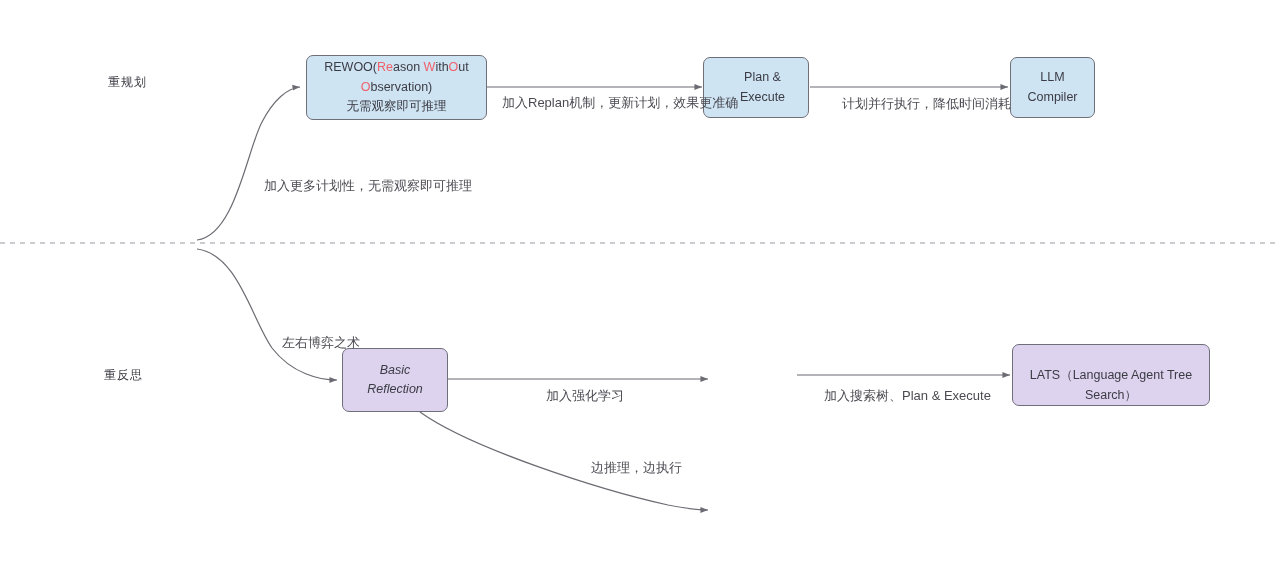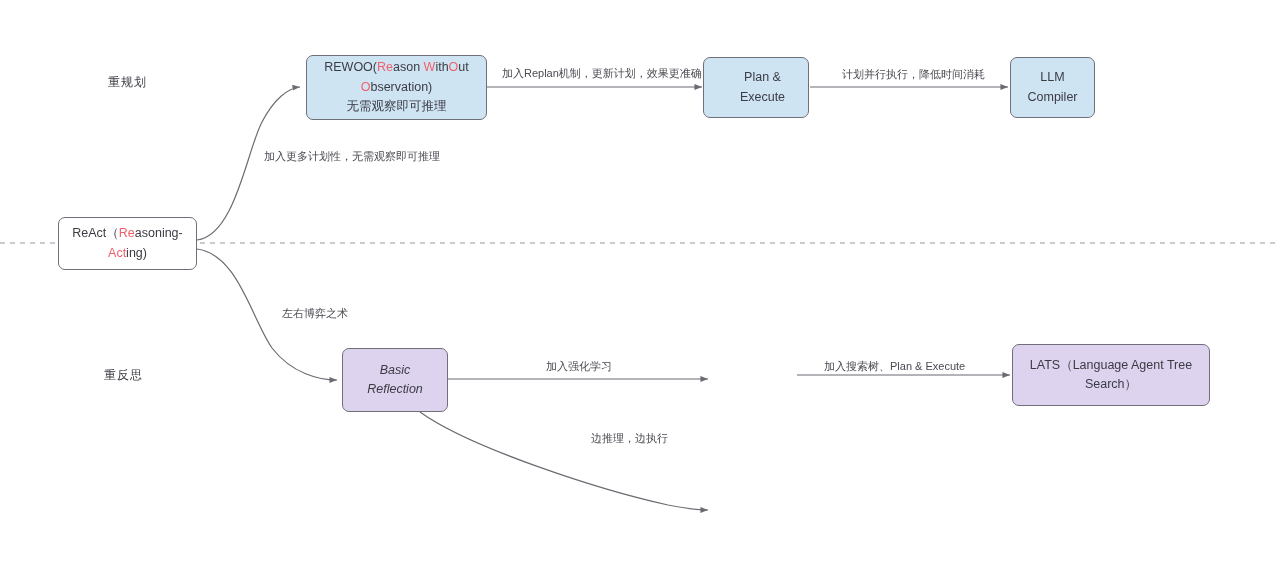--- a/index.html
+++ b/index.html
@@ -58,25 +58,26 @@
 
   .section-label {
     position: absolute;
     font-size: 12px;
     color: #3b3b44;
     letter-spacing: 1px;
     z-index: 3;
   }
   .edge-label {
     position: absolute;
-    font-size: 11px;
+    font-size: 13px;
     color: #4a4a52;
     white-space: nowrap;
     z-index: 4;
     background: transparent;
+    margin-top: 28px;
   }
 </style>
 </head>
 <body>
 
 <div id="canvas">
 
   <svg id="edges" viewBox="0 0 1280 573" xmlns="http://www.w3.org/2000/svg">
     <defs>
       <marker id="arrow" viewBox="0 0 10 10" refX="9" refY="5" markerWidth="7" markerHeight="7" orient="auto-start-reverse">
@@ -97,25 +98,20 @@
     <line x1="448" y1="379" x2="708" y2="379" stroke="#6b6b73" stroke-width="1.2" marker-end="url(#arrow)"></line>
 
     <line x1="797" y1="375" x2="1010" y2="375" stroke="#6b6b73" stroke-width="1.2" marker-end="url(#arrow)"></line>
 
     <path d="M 420 412 C 470 448 600 490 668 505 C 684 508 698 510 708 510" fill="none" stroke="#6b6b73" stroke-width="1.2" marker-end="url(#arrow)"></path>
   </svg>
 
   <div class="section-label" style="left:108px; top:74px;">重规划</div>
   <div class="section-label" style="left:104px; top:367px;">重反思</div>
 
-  <div class="node node-react" style="left:58px; top:217px; width:139px; height:53px;">
-    <span class="inner">
-      <span>ReAct（</span><span class="red">Re</span><span>asoning-</span><span class="red">Act</span><span>ing)</span>
-    </span>
-  </div>
 
   <div class="node node-blue" style="left:306px; top:55px; width:181px; height:65px;">
     <span class="inner">
       <span><span>REWOO(</span><span class="red">Re</span><span>ason </span><span class="red">W</span><span>ith</span><span class="red">O</span><span>ut </span><span class="red">O</span><span>bservation)</span></span>
       <span class="node-title-2">无需观察即可推理</span>
     </span>
   </div>
 
   <div class="node node-blue" style="left:703px; top:57px; width:106px; height:61px;padding-left:13px;">
     <span class="inner">Plan &amp; Execute</span>
@@ -123,21 +119,21 @@
 
   <div class="node node-blue" style="left:1010px; top:57px; width:85px; height:61px;">
     <span class="inner">LLM Compiler</span>
   </div>
 
   <div class="node node-purple" style="left:342px; top:348px; width:106px; height:64px;font-style:italic;">
     <span class="inner">Basic Reflection</span>
   </div>
 
 
-  <div class="node node-purple" style="left:1012px; top:344px; width:198px; height:62px;">
+  <div class="node node-purple" style="left:1012px; top:344px; width:198px; height:62px;align-items:flex-end;">
     <span class="inner">LATS（Language Agent Tree Search）</span>
   </div>
 
 
   <div class="edge-label" style="left:264px; top:149px;">加入更多计划性，无需观察即可推理</div>
 
   <div class="edge-label" style="left:502px; top:66px;">加入Replan机制，更新计划，效果更准确</div>
 
   <div class="edge-label" style="left:842px; top:67px;">计划并行执行，降低时间消耗</div>
 

